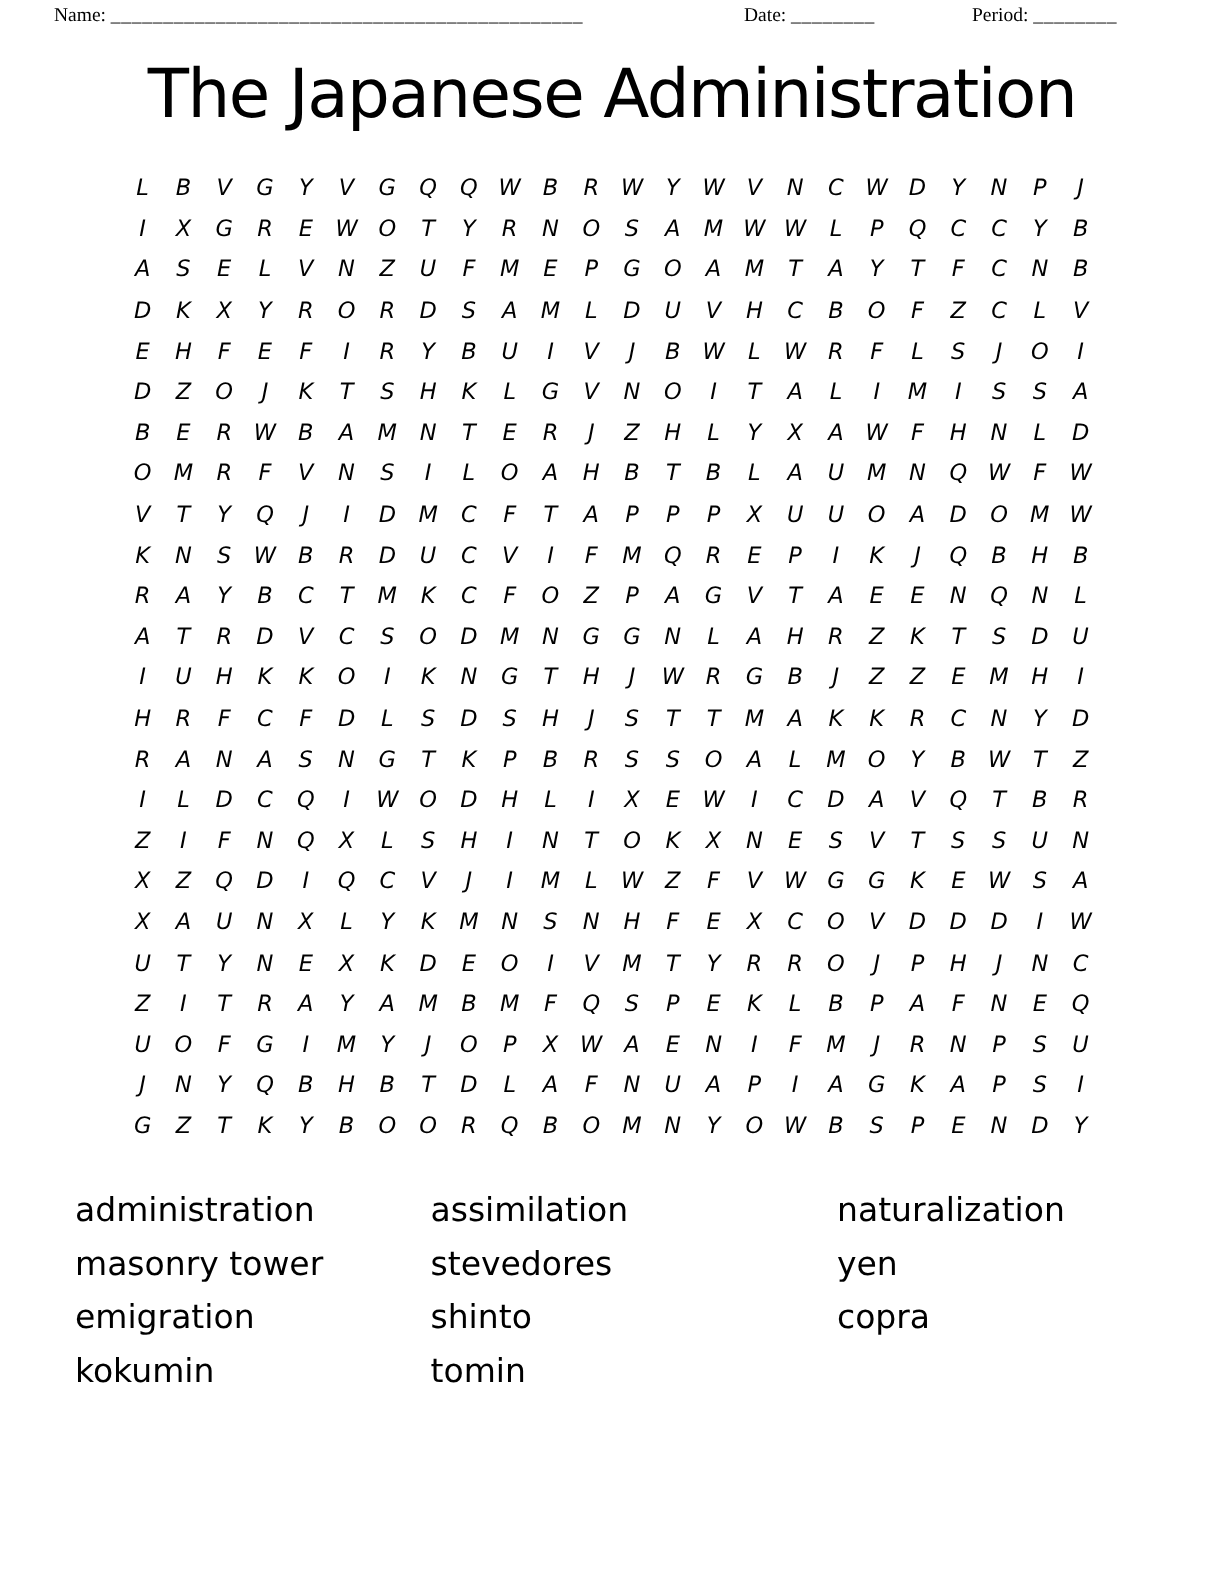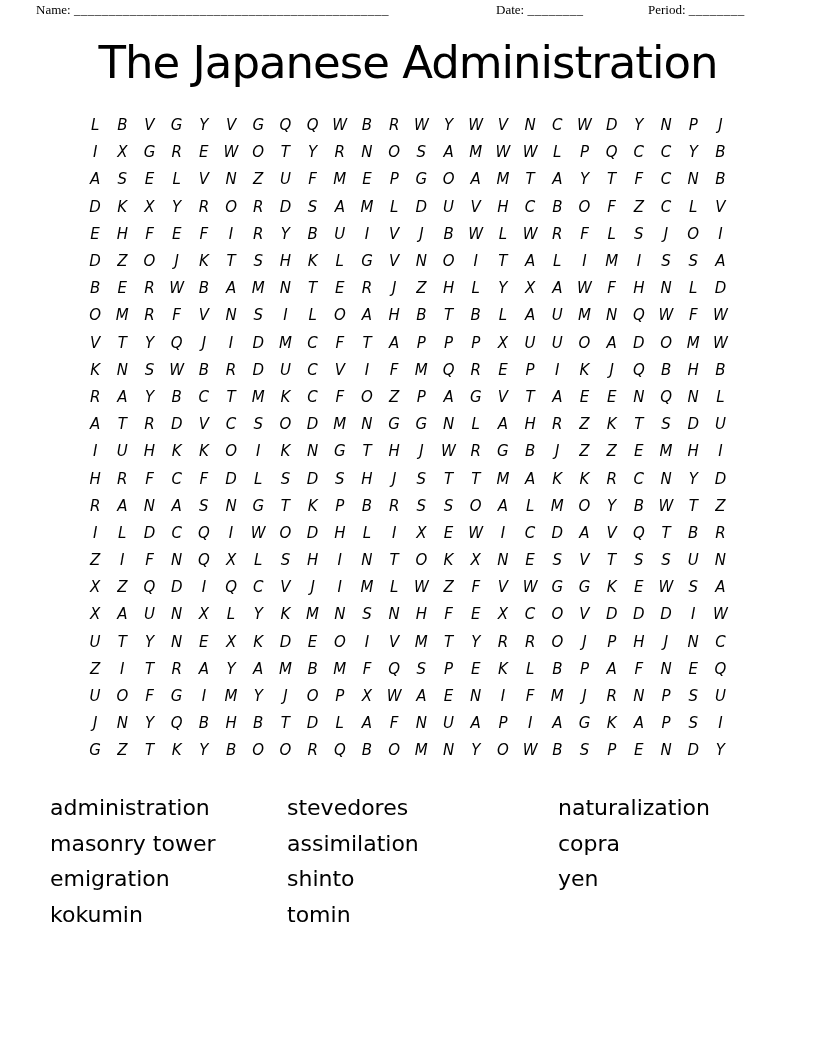--- a/index.html
+++ b/index.html
@@ -725,23 +725,23 @@
   </div>
 
 <div class="word-list">
   <div class="word-col word-col-1">
       <div class="word">administration</div>
       <div class="word">masonry tower</div>
       <div class="word">emigration</div>
       <div class="word">kokumin</div>
     </div>
   <div class="word-col word-col-2">
+      <div class="word">assimilation</div>
       <div class="word">stevedores</div>
-      <div class="word">assimilation</div>
       <div class="word">shinto</div>
       <div class="word">tomin</div>
     </div>
   <div class="word-col word-col-3">
       <div class="word">naturalization</div>
+      <div class="word">yen</div>
       <div class="word">copra</div>
-      <div class="word">yen</div>
     </div>
 </div>
 
 </body></html>

